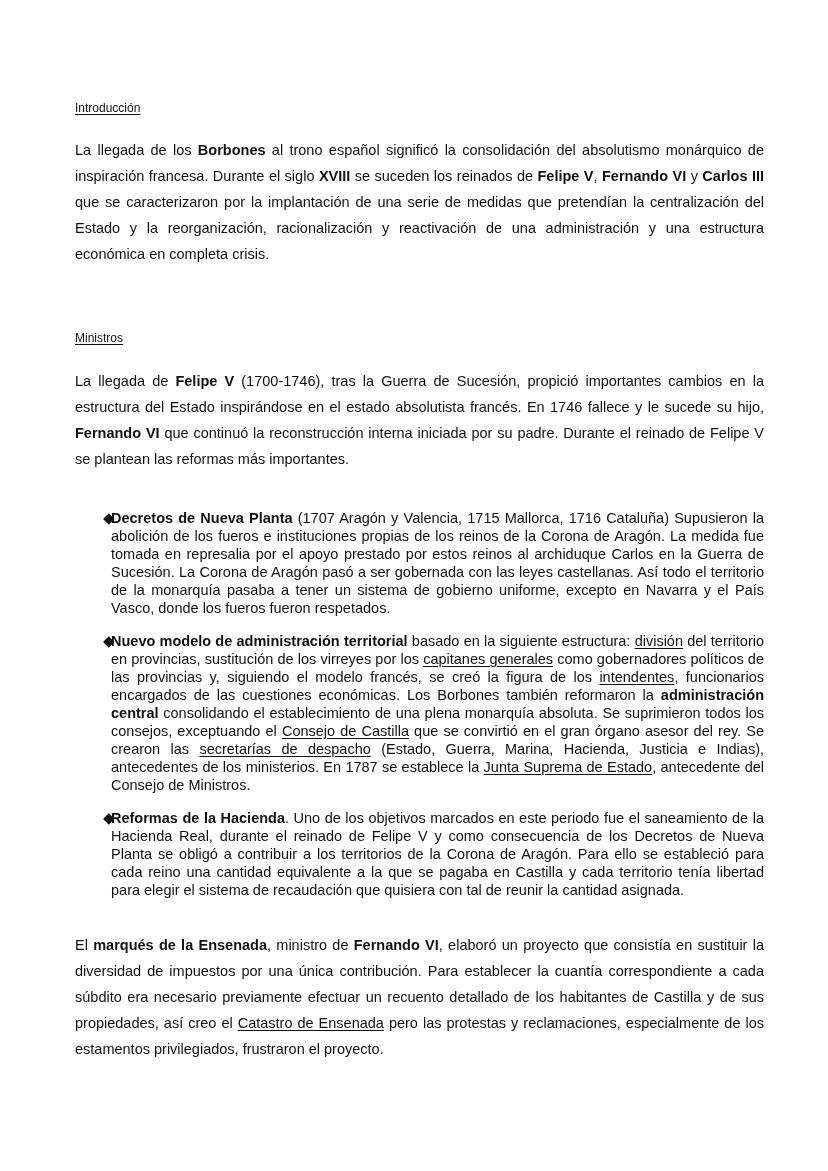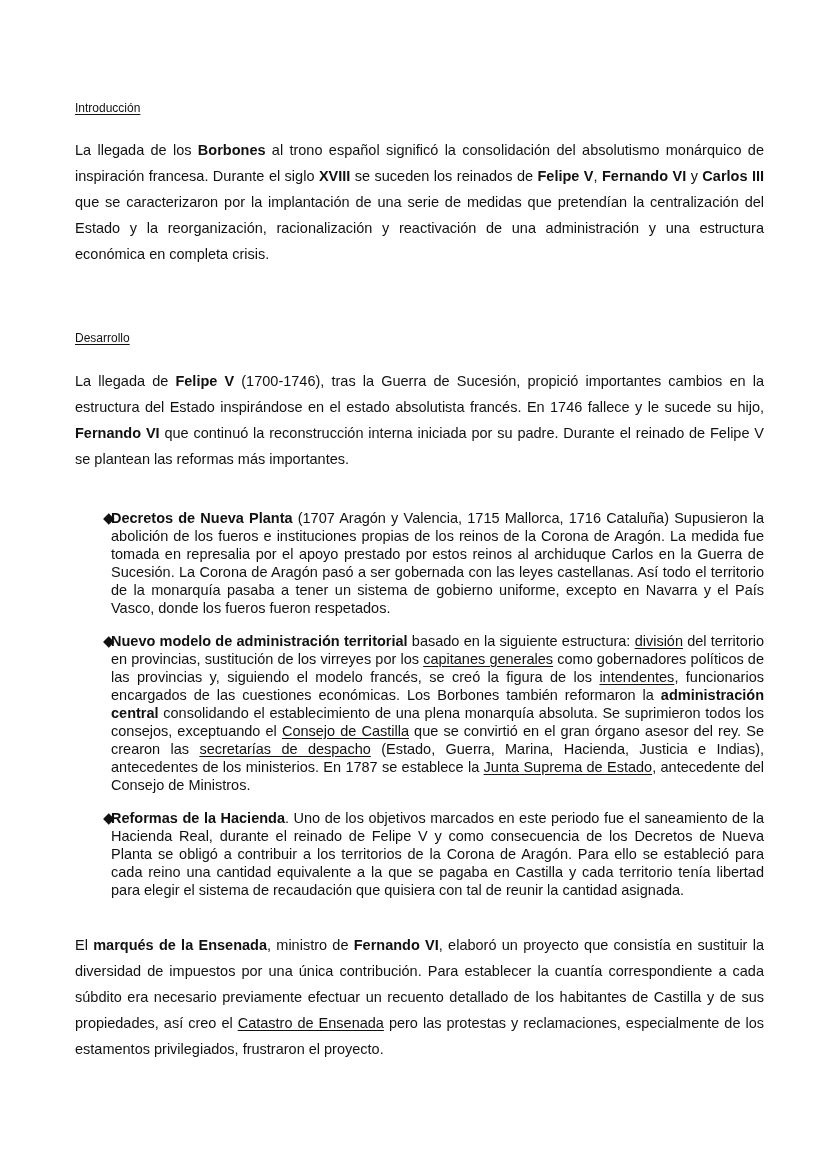--- a/index.html
+++ b/index.html
@@ -17,21 +17,21 @@
   .footer { position: absolute; top: 1171px; font-size: 10px; padding-left: 8px; }
 </style>
 </head>
 <body>
 
 <div class="page">
 
   <div class="heading" style="top:101px">Introducción</div>
   <div class="para" style="top:137px">La llegada de los <b>Borbones</b> al trono español significó la consolidación del absolutismo monárquico de inspiración francesa. Durante el siglo <b>XVIII</b> se suceden los reinados de <b>Felipe V</b>, <b>Fernando VI</b> y <b>Carlos III</b> que se caracterizaron por la implantación de una serie de medidas que pretendían la centralización del Estado y la reorganización, racionalización y reactivación de una administración y una estructura económica en completa crisis.</div>
 
-  <div class="heading" style="top:331px">Desarrollo</div>
+  <div class="heading" style="top:331px">Ministros</div>
   <div class="para" style="top:368px">La llegada de <b>Felipe V</b> (1700-1746), tras la Guerra de Sucesión, propició  importantes cambios en la estructura del Estado inspirándose en el estado absolutista francés. En 1746 fallece y le sucede su hijo, <b>Fernando VI</b> que continuó la reconstrucción interna iniciada por su padre. Durante el reinado de Felipe V se plantean las reformas más importantes.</div>
 
   <div class="bullet-item" style="top:509px">
     <span class="bullet-icon">◆</span>
     <div class="bullet-text"><b>Decretos de Nueva Planta</b> (1707 Aragón y Valencia, 1715 Mallorca, 1716 Cataluña) Supusieron la abolición de los fueros e instituciones propias de los reinos de la Corona de Aragón. La medida fue tomada en represalia por el apoyo prestado por estos reinos al archiduque Carlos en la Guerra de Sucesión. La Corona de Aragón pasó a ser gobernada con las leyes castellanas. Así todo el territorio de la monarquía pasaba a tener un sistema de gobierno uniforme, excepto en Navarra y el País Vasco, donde los fueros fueron respetados.</div>
   </div>
   <div class="bullet-item" style="top:632px">
     <span class="bullet-icon">◆</span>
     <div class="bullet-text"><b>Nuevo modelo de administración territorial</b> basado en la siguiente estructura: <u>división</u> del territorio en provincias, sustitución de los virreyes por los <u>capitanes generales</u> como gobernadores políticos de las provincias y, siguiendo el modelo francés, se creó la figura de los <u>intendentes</u>, funcionarios encargados de las cuestiones económicas. Los Borbones también reformaron la <b>administración central</b> consolidando el establecimiento de una plena monarquía absoluta. Se suprimieron todos los consejos, exceptuando el <u>Consejo de Castilla</u> que se convirtió en el gran órgano asesor del rey. Se crearon las <u>secretarías de despacho</u> (Estado, Guerra, Marina, Hacienda, Justicia e Indias), antecedentes de los ministerios. En 1787 se establece la <u>Junta Suprema de Estado</u>, antecedente del Consejo de Ministros.</div>
   </div>

